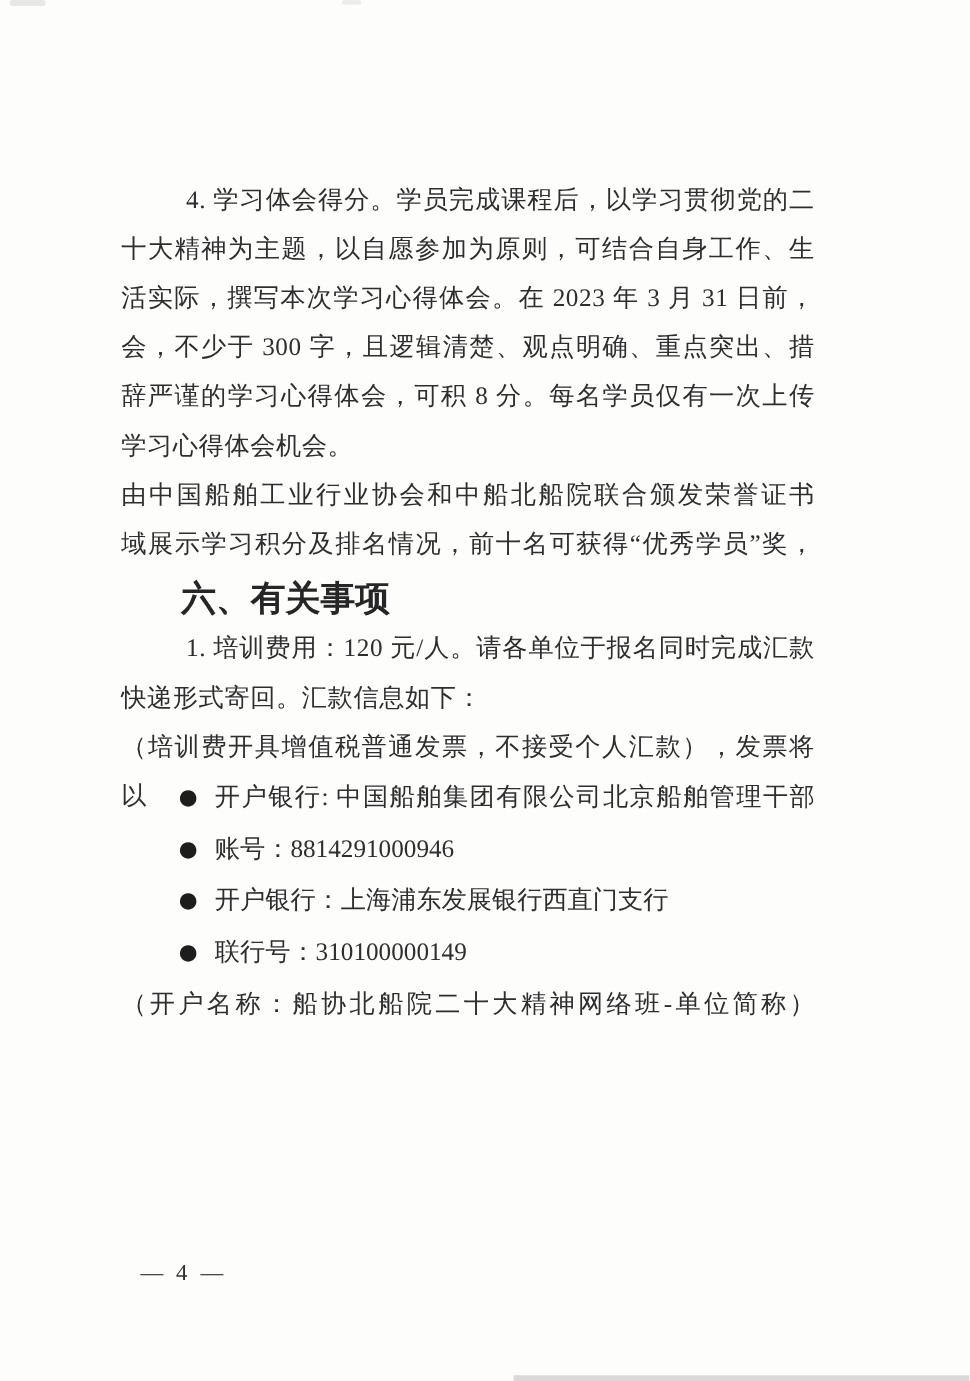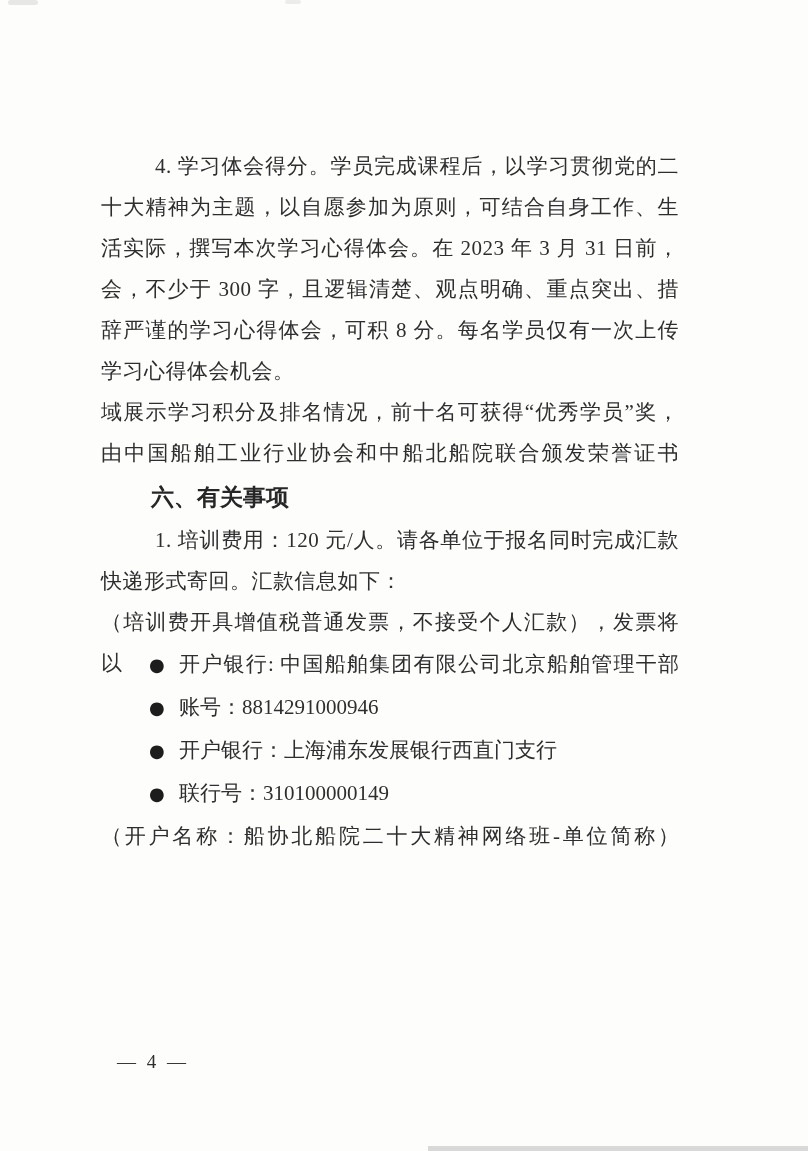--- a/index.html
+++ b/index.html
@@ -31,23 +31,23 @@
     letter-spacing: 0.5px;
   }
   .line.fill {
     white-space: normal;
     text-align-last: justify;
   }
   .line.indent {
     text-indent: 54px;
   }
   .heading {
-    font-family: Liberation Mono, monospace;
+    font-family: Liberation Serif, serif;
     font-weight: bold;
-    font-size: 23px;
+    font-size: 29px;
     color: #262626;
     height: 42px;
     line-height: 42px;
     margin-top: 4px;
     text-indent: 50px;
   }
   .bullet-row {
     position: relative;
     padding-left: 78px;
     height: 43px;
@@ -127,22 +127,22 @@
   <div>
     <div class="line fill indent">4. 学习体会得分。学员完成课程后，以学习贯彻党的二</div>
     <div class="line fill">十大精神为主题，以自愿参加为原则，可结合自身工作、生</div>
     <div class="line fill">活实际，撰写本次学习心得体会。在 2023 年 3 月 31 日前，</div>
     <div class="line fill">会，不少于 300 字，且逻辑清楚、观点明确、重点突出、措</div>
     <div class="line fill">辞严谨的学习心得体会，可积 8 分。每名学员仅有一次上传</div>
     <div class="line">学习心得体会机会。</div>
   </div>
 
   <div>
+    <div class="line fill">由中国船舶工业行业协会和中船北船院联合颁发荣誉证书</div>
     <div class="line fill">域展示学习积分及排名情况，前十名可获得“优秀学员”奖，</div>
-    <div class="line fill">由中国船舶工业行业协会和中船北船院联合颁发荣誉证书</div>
   </div>
 
   <div class="heading">六、有关事项</div>
 
   <div>
     <div class="line fill indent">1. 培训费用：120 元/人。请各单位于报名同时完成汇款</div>
     <div class="line">快递形式寄回。汇款信息如下：</div>
     <div class="line fill">（培训费开具增值税普通发票，不接受个人汇款），发票将以</div>
   </div>
 

